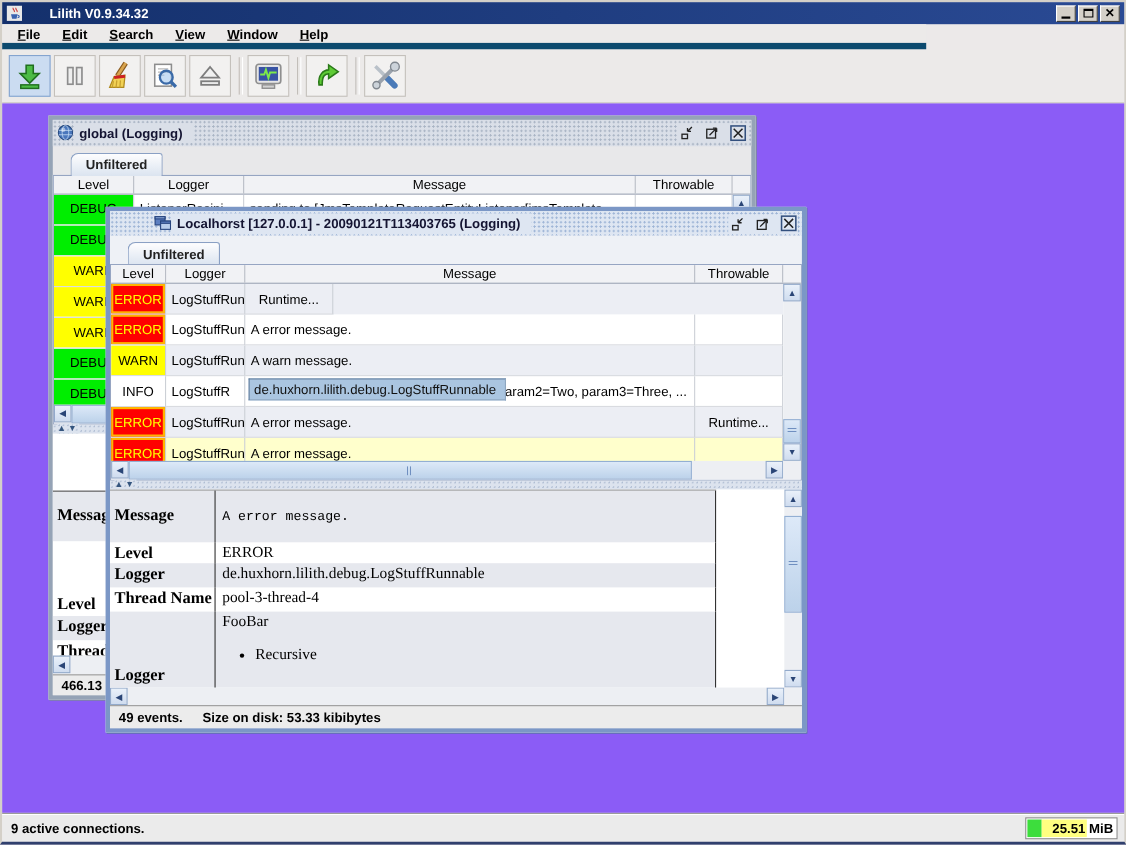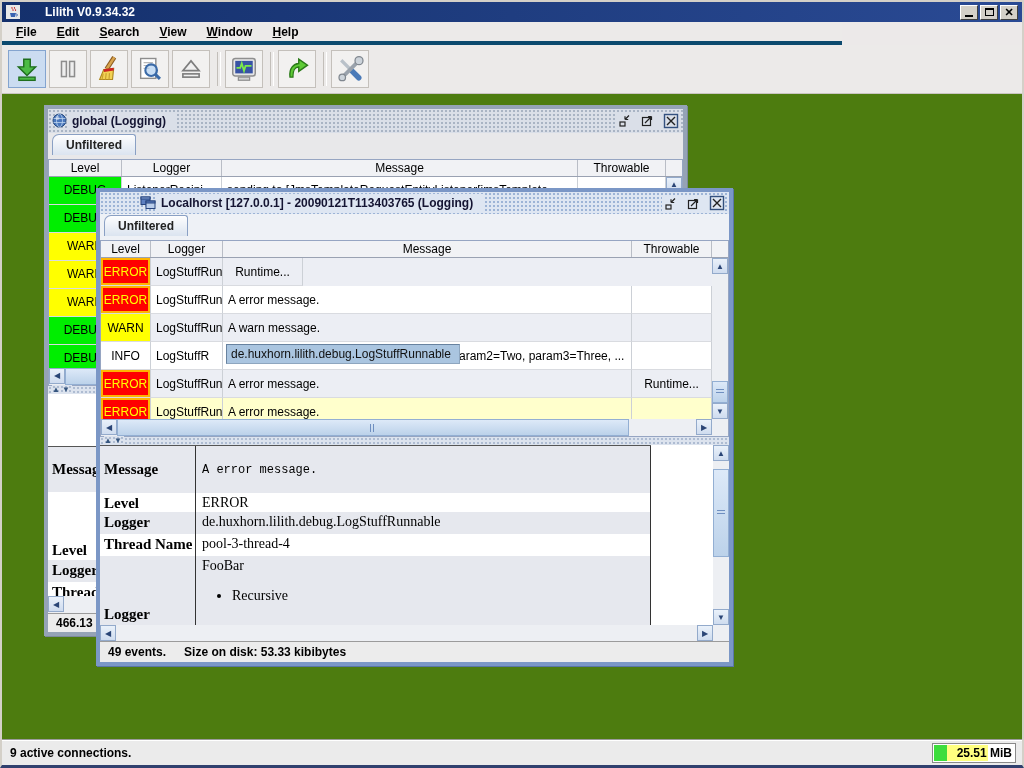--- a/index.html
+++ b/index.html
@@ -11,31 +11,31 @@
   .titlebar { position:absolute; left:0; top:0; width:1020px; height:20px;
     background:linear-gradient(90deg,#14306c,#2a4a94); display:flex; align-items:center; padding:0 4px;gap:20px; }
   .titlebar .title { color:#fff; font-weight:bold; font-size:12px; margin-left:5px; }
   .win-btns { margin-left:auto; display:flex; gap:2px; }
   .win-btn { width:18px; height:15px; background:#d4d0c8; border:1px solid; border-color:#fff #404040 #404040 #fff;
     display:flex; align-items:center; justify-content:center; font-size:9px; font-weight:bold; color:#000; }
   .glyph-min { width:8px; height:2px; background:#000; margin-top:7px; }
   .glyph-max { width:9px; height:8px; border:1px solid #000; border-top:2px solid #000; }
   .glyph-x { font-size:11px; line-height:1; }
 
-  .menubar { position:absolute; left:0; top:20px; width:840px; height:23px; background:#eceae9; display:flex; align-items:center; padding-left:4px; border-bottom:4px solid #0c4a6e;}
+  .menubar { position:absolute; left:0; top:20px; width:840px; height:23px; background:#eceae9; display:flex; align-items:center; padding-left:4px; border-bottom:6px solid #0c4a6e;}
   .menu-item { padding:3px 10px; font-weight:bold; }
   .menu-item::first-letter { text-decoration:underline; }
 
   .toolbar { position:absolute; left:0; top:43px; width:1020px; height:49px; background:#eceae9; border-bottom:1px solid #c9c5c1; display:flex; align-items:center; padding-left:6px; }
   .tbtn { width:38px; height:38px; border:1px solid #c4c0bb; background:#f2f1f0; margin-right:3px; display:flex; align-items:center; justify-content:center; }
   .tbtn.sel { background:#cbdcf1; border:1px solid #84a4cf; }
   .tsep { width:9px; height:38px; position:relative; margin-right:3px; }
   .tsep::after { content:""; position:absolute; left:4px; top:2px; bottom:2px; width:2px; border-left:1px solid #c2beb9; border-right:1px solid #fff; }
 
-  .desktop { position:absolute; left:0; top:92px; width:1020px; height:645px; background:#4d7c0f; overflow:hidden; }
+  .desktop { position:absolute; left:0; top:92px; width:1020px; height:645px; background:#8b5cf6; overflow:hidden; }
 
   .statusbar { position:absolute; left:0; top:737px; width:1020px; height:26px; background:#ebebeb;
     border-top:1px solid #9b9b9b; box-shadow:inset 0 1px 0 #fff; display:flex; align-items:center; padding:0 8px; font-weight:bold; }
   .memwidget { position:absolute; right:6px; top:3px; width:84px; height:20px; background:#fff; border:1px solid #8a8a8a; overflow:hidden; }
   .membar-green { position:absolute; left:1px; top:1px; bottom:1px; width:13px; background:#3ddd3d; }
   .membar-yellow { position:absolute; left:14px; top:1px; bottom:1px; width:41px; background:#ffff80; }
   .memtext { position:absolute; right:3px; top:2px; font-weight:bold; font-size:12px; }
 
   
   .iframe { position:absolute; display:flex; flex-direction:column; }
@@ -45,21 +45,21 @@
   .if-titlebar { display:flex; align-items:center; padding:0 4px; position:relative; }
   #frame1 .if-titlebar { height:24px; background-color:#dadfe8; background-image:radial-gradient(#a9b4c4 1px, transparent 1px); background-size:4px 4px; }
   #frame2 .if-titlebar { height:22px; background-color:#dee6f2; background-image:radial-gradient(#9db4d6 1px, transparent 1px); background-size:4px 4px;padding-left:40px; }
   .if-title { font-weight:bold; font-size:12px; color:#141432; padding:2px 10px 2px 5px; }
   #frame1 .if-title { background:#dadfe8; }
   #frame2 .if-title { background:#dee6f2; }
   .if-btns { margin-left:auto; display:flex; align-items:center; gap:6px; }
   #frame1 .if-btns { background:#dadfe8; } #frame2 .if-btns { background:#dee6f2; }
   .if-btn { width:17px; height:17px; display:flex; align-items:center; justify-content:center; }
 
-  .tabrow { display:flex; align-items:flex-start; padding-left:4px; }
+  .tabrow { display:flex; align-items:flex-end; padding-left:16px; }
   #frame1 .tabrow { height:26px; } #frame2 .tabrow { height:26px; }
   .tab { font-weight:bold; font-size:12px; padding:3px 13px 3px 13px; background:linear-gradient(#fdfdfe,#dbe4f0);
     border:1px solid #8aa0c4; border-bottom:none; border-radius:7px 3px 0 0; position:relative; top:1px; color:#222; }
 
   .tablewrap { border:1px solid #96a5c2; background:#fff; display:flex; flex-direction:column; }
   .thead { display:flex; background:#f1f2f5; border-bottom:1px solid #9aa2b2; }
   .th { font-size:12px; text-align:center; padding:1px 2px; border-right:1px solid #b9bdc6; overflow:hidden; white-space:nowrap; }
   .thead { height:17px; }
   .tbody { display:flex; }
   .rows { overflow:hidden; }

